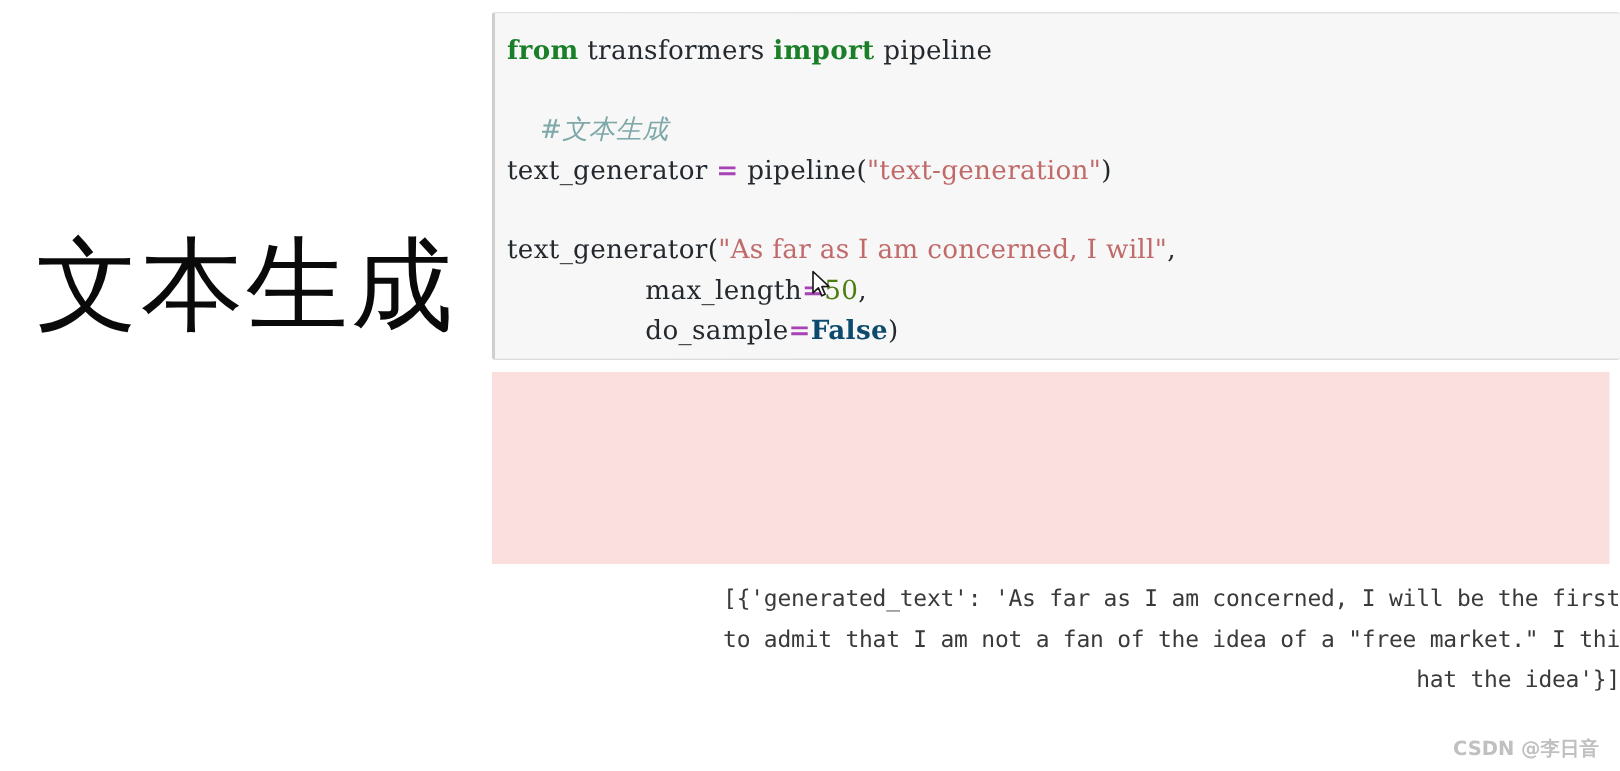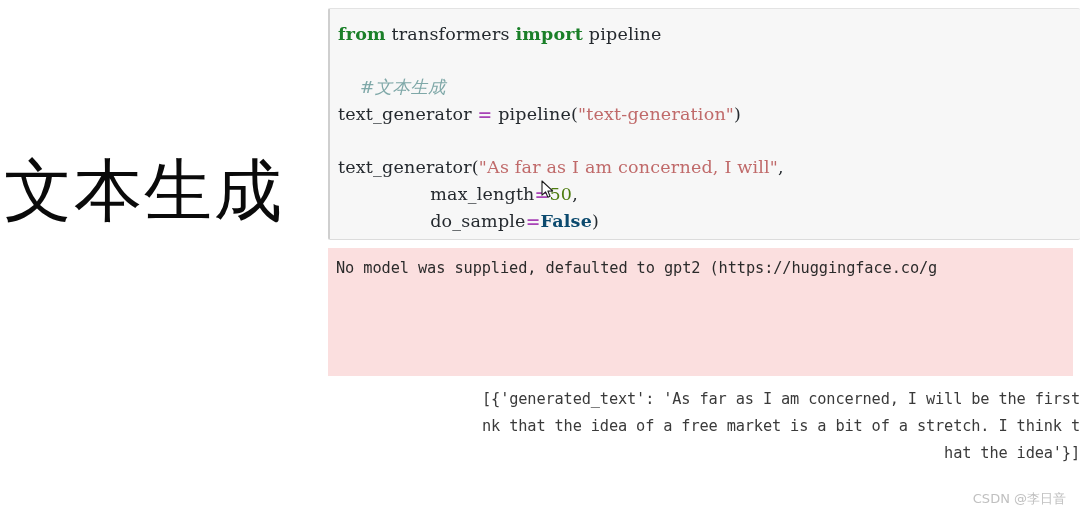--- a/index.html
+++ b/index.html
@@ -20,20 +20,21 @@
     position: absolute;
     left: 4px;
     top: 148px;
     width: 300px;
     font-family: "DejaVu Serif", "Liberation Serif", serif;
     font-size: 68px;
     line-height: 86px;
     letter-spacing: 2px;
     color: #0a0a0a;
     white-space: nowrap;
+    text-align: right;
   }
 
   
   #notebook {
     position: absolute;
     left: 328px;
     top: 8px;
     width: 864px;
     height: 500px;
   }
@@ -127,40 +128,41 @@
 
   
   #watermark {
     position: absolute;
     right: 14px;
     bottom: 6px;
     font-family: "DejaVu Sans", "Liberation Sans", sans-serif;
     font-size: 13px;
     color: #c0c0c0;
     white-space: nowrap;
+    font-weight: bold;
   }
 </style>
 </head>
 <body>
 
 <div id="left-heading">文本生成</div>
 
 <div id="notebook">
 
   <div id="code-cell" style="background: rgb(247, 247, 247); border-left-color: rgb(207, 207, 207);">
     <div id="code-body"><div class="code-line"><span class="tok-kw">from</span><span class="tok-plain"> transformers </span><span class="tok-kw">import</span><span class="tok-plain"> pipeline</span></div><div class="code-line blank-line">&nbsp;</div><div class="code-line"><span class="tok-comment">#文本生成</span></div><div class="code-line"><span class="tok-plain">text_generator </span><span class="tok-op">=</span><span class="tok-plain"> pipeline(</span><span class="tok-str">"text-generation"</span><span class="tok-plain">)</span></div><div class="code-line blank-line">&nbsp;</div><div class="code-line"><span class="tok-plain">text_generator(</span><span class="tok-str">"As far as I am concerned, I will"</span><span class="tok-plain">,</span></div><div class="code-line"><span class="tok-plain">                max_length</span><span class="tok-op">=</span><span class="tok-num">50</span><span class="tok-plain">,</span></div><div class="code-line"><span class="tok-plain">                do_sample</span><span class="tok-op">=</span><span class="tok-bool">False</span><span class="tok-plain">)</span></div></div>
   </div>
 
   <div id="mouse-cursor" style="left: 213px; top: 172px;">
     <svg width="14" height="20" viewBox="0 0 14 20" xmlns="http://www.w3.org/2000/svg">
       <path d="M1,1 L1,15.2 L4.6,11.9 L6.9,17.2 L9.1,16.2 L6.9,11.1 L11.6,10.9 Z" fill="#ffffff" stroke="#1a1a1a" stroke-width="1.1" stroke-linejoin="round"></path>
     </svg>
   </div>
 
   <div id="warning-box" style="background: rgb(251, 223, 223);">
-    <div id="warning-body"><div class="warn-line">No model was supplied, defaulted to gpt2 (https://huggingface.co/g</div></div>
+    <div id="warning-body"></div>
   </div>
 
-  <div id="result-output"><div class="out-line">[{'generated_text': 'As far as I am concerned, I will be the first</div><div class="out-line">nk that the idea of a free market is a bit of a stretch. I think t</div><div class="out-line">hat the idea'}]</div></div>
+  <div id="result-output"><div class="out-line">[{'generated_text': 'As far as I am concerned, I will be the first</div><div class="out-line">to admit that I am not a fan of the idea of a "free market." I thi</div><div class="out-line">hat the idea'}]</div></div>
 
 </div>
 
 <div id="watermark">CSDN @李日音</div>
 
 </body></html>

